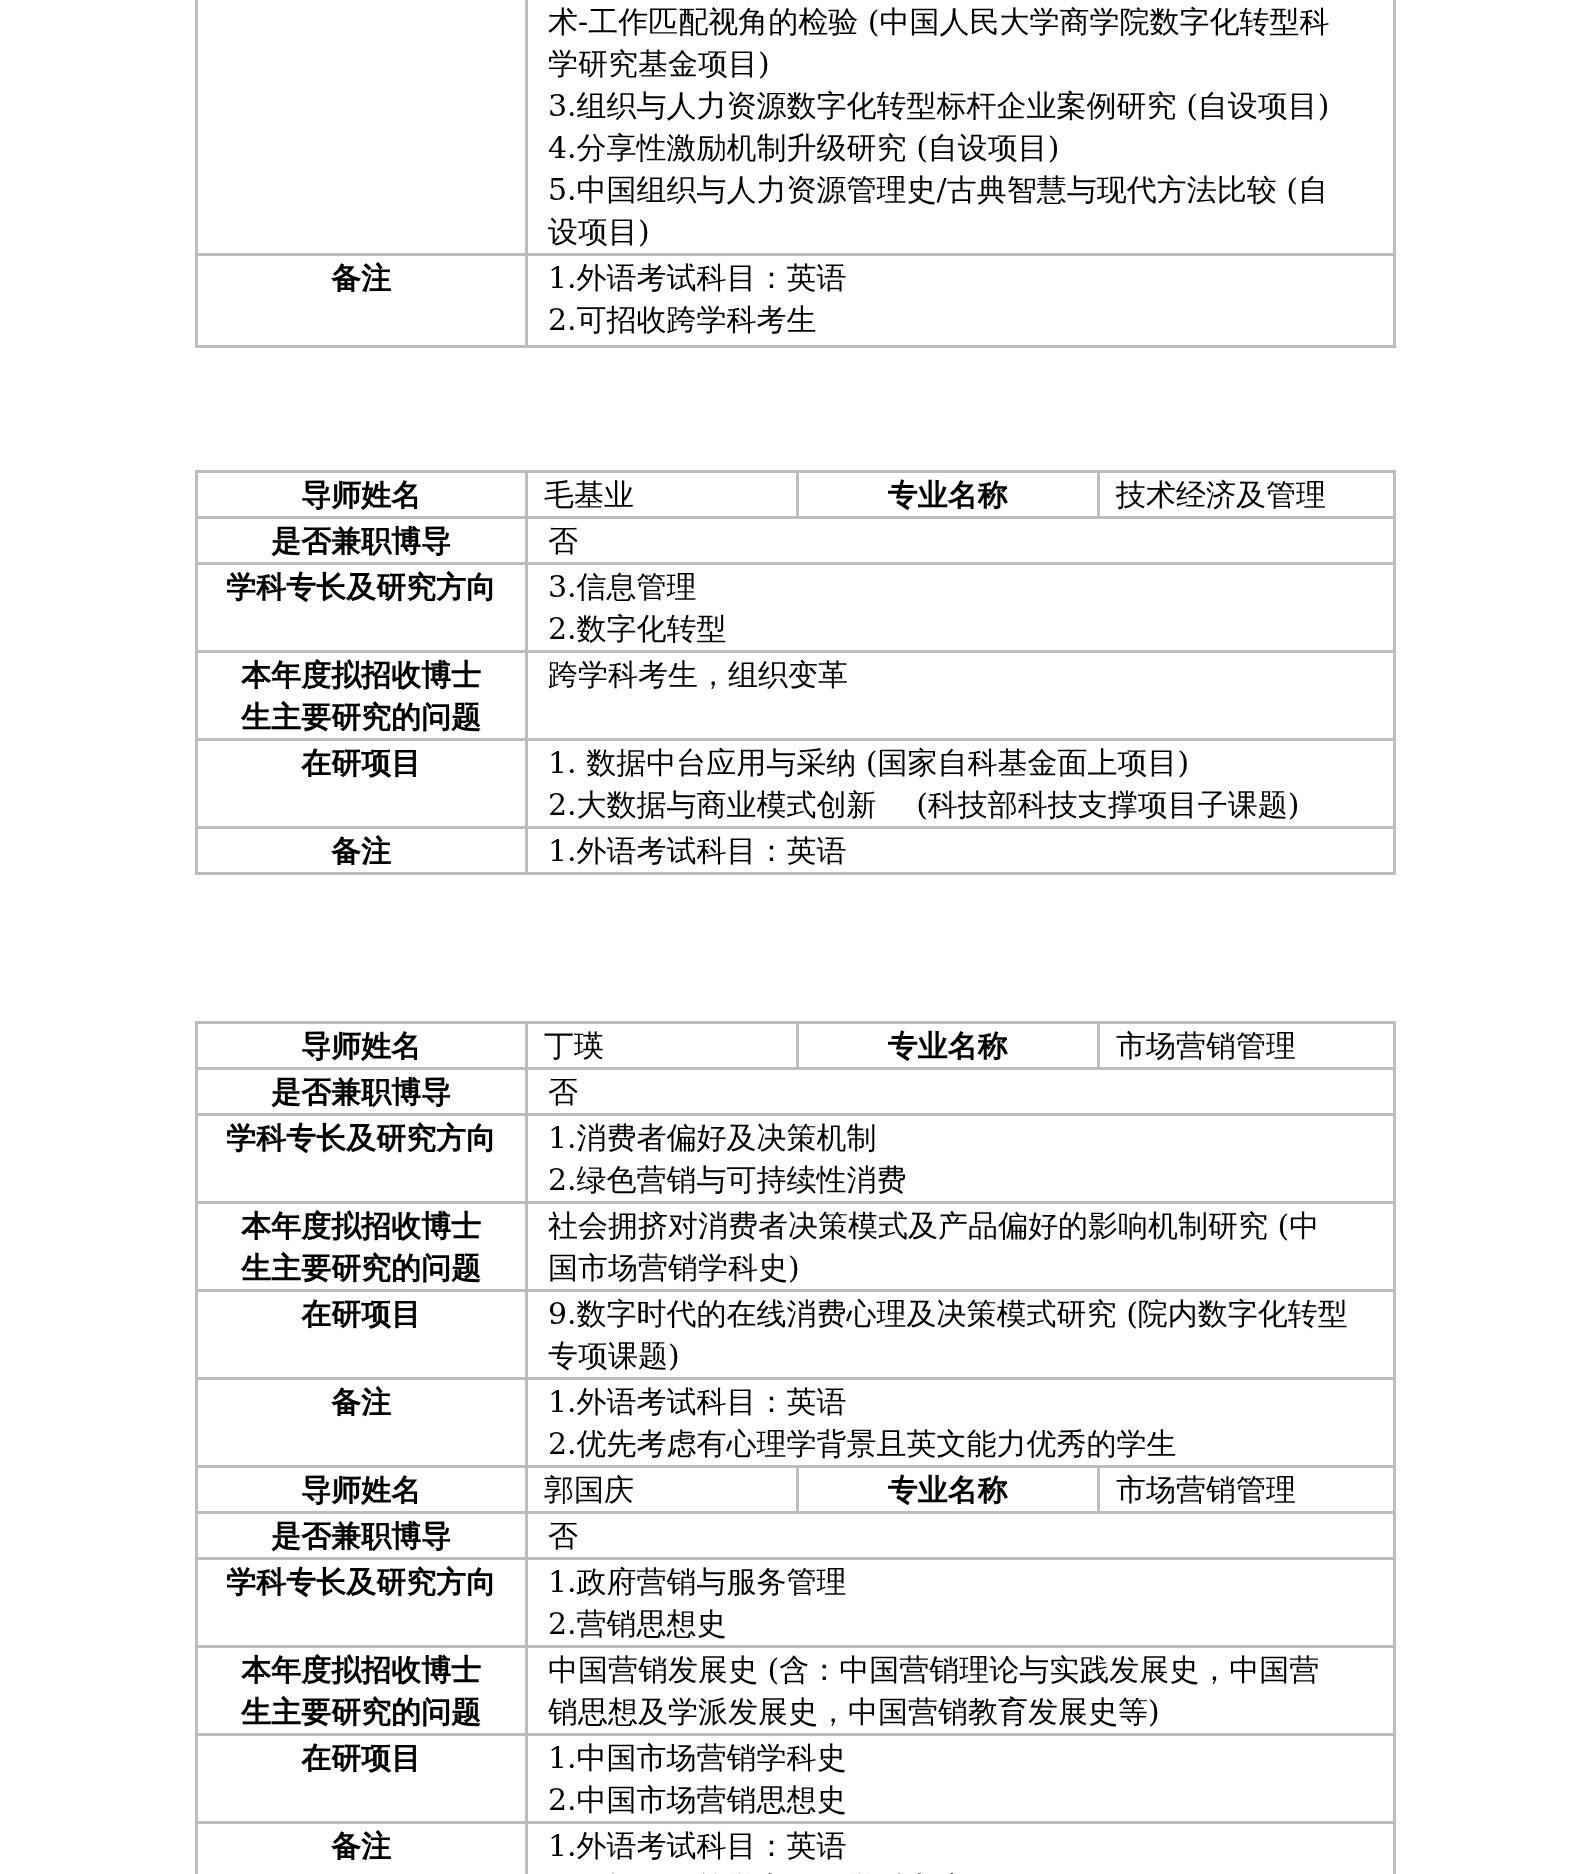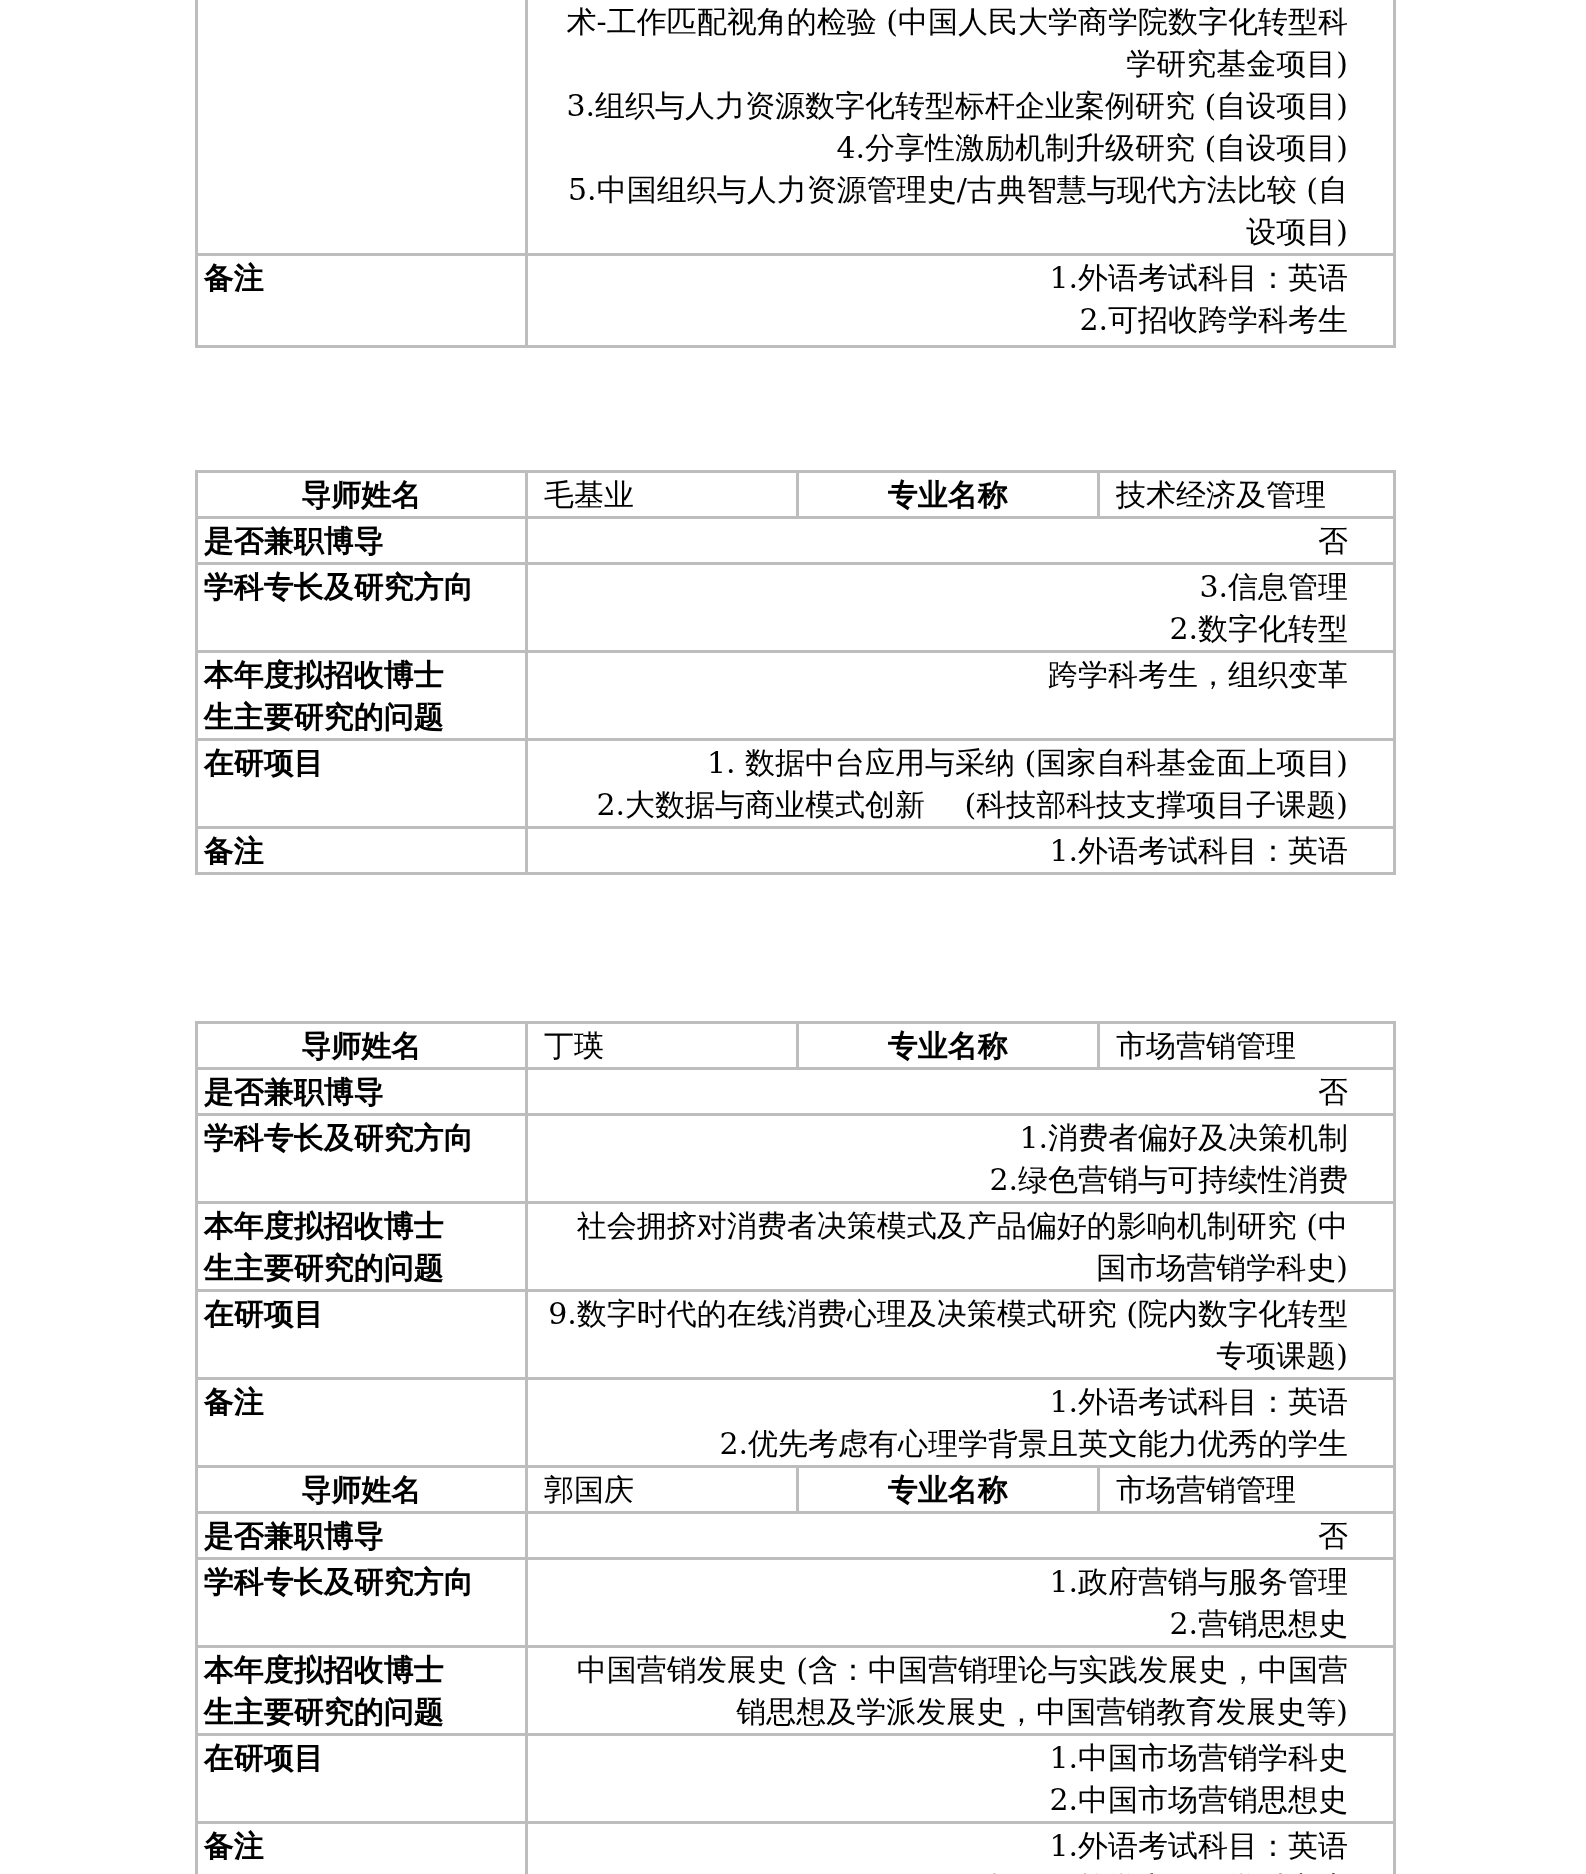--- a/index.html
+++ b/index.html
@@ -14,26 +14,26 @@
     position:absolute;left:195px;width:1198px;
     border-collapse:collapse;table-layout:fixed;
   }
   table.doc td{
     border:3px solid #bdbdbd;
     vertical-align:top;
     font-size:30px;line-height:42px;
     overflow:hidden;
   }
   td.lbl{
-    font-weight:bold;text-align:left;
+    font-weight:bold;text-align:center;
     white-space:pre-line;
     padding:1px 6px 0 6px;
   }
   td.cnt{
-    text-align:right;white-space:pre-line;
+    text-align:left;white-space:pre-line;
     padding:1px 45px 0 20px;
   }
   td.hdr-lbl{
     font-weight:bold;text-align:center;white-space:nowrap;
     padding:1px 4px 0 4px;
   }
   td.hdr-val{
     text-align:left;white-space:nowrap;
     padding:1px 8px 0 16px;
   }

